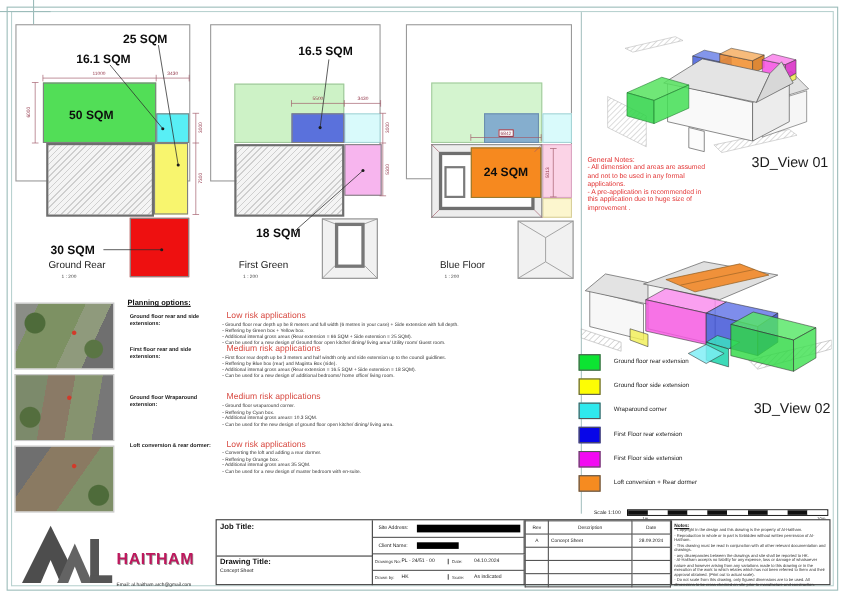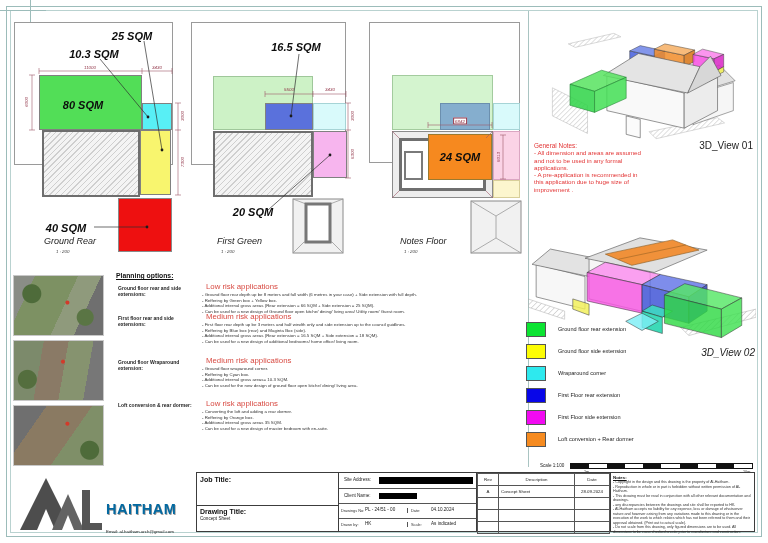--- a/index.html
+++ b/index.html
@@ -6,38 +6,38 @@
   #sheet{position:relative;width:768px;height:543px;background:#fff;overflow:hidden;
          font-family:"Liberation Sans",sans-serif;color:#222;}
   .abs{position:absolute;}
   
   .frame-outer{position:absolute;inset:6px;border:1px solid #9cbcba;pointer-events:none;}
   .frame-inner{position:absolute;inset:10px;border:1px solid #b9d2d0;pointer-events:none;}
   .corner-h{position:absolute;left:0;top:10px;width:46px;height:0;border-top:1px solid #9cbcba;}
   .corner-v{position:absolute;left:30px;top:0;width:0;height:23px;border-left:1px solid #9cbcba;}
   .vdivider{position:absolute;left:528px;top:11px;width:0;height:456px;border-left:1px solid #a9c4c2;}
   
-  .plan{position:absolute;font-style:italic;}
+  .plan{position:absolute;}
   .site{position:absolute;border:1px solid #9a9a9a;background:#fff;box-sizing:border-box;}
   .box{position:absolute;border:.5px solid #808080;box-sizing:border-box;}
   .exist{position:absolute;box-sizing:border-box;border:2.5px solid #6e6e6e;
          background:repeating-linear-gradient(135deg,#cfcfcf 0 1px,#f4f4f4 1px 4px);}
   .sqm{position:absolute;font-weight:bold;font-size:11px;color:#0d0d0d;white-space:nowrap;
        transform:translate(-50%,-50%);}
   .dim{position:absolute;font-size:4.4px;color:#93374a;white-space:nowrap;transform:translate(-50%,-50%);background:#fff0;}
   .dimv{position:absolute;font-size:4.4px;color:#93374a;white-space:nowrap;transform:translate(-50%,-50%) rotate(-90deg);}
   .dimboxed{border:.5px solid #93374a;background:#fff;padding:0 1px;}
   .ptitle{position:absolute;font-size:9px;color:#1c1c1c;white-space:nowrap;}
   .pscale{position:absolute;font-size:4.4px;color:#444;white-space:nowrap;}
   .ov{position:absolute;inset:0;pointer-events:none;}
   .ov line{stroke:#a05868;stroke-width:.6;}
   .ov line.lead{stroke:#2e2e2e;stroke-width:.7;}
   .ov circle{fill:#1c1c1c;}
   
-  .viewlabel{position:absolute;font-size:10px;color:#1c1c1c;text-align:right;width:115px;white-space:nowrap;}
+  .viewlabel{position:absolute;font-size:13px;color:#1c1c1c;text-align:right;width:115px;white-space:nowrap;}
   
   .gnotes{position:absolute;left:534px;top:142px;width:112px;color:#e23434;font-size:6.2px;line-height:7.3px;}
   .gnotes .gt{font-size:6.4px;}
   
   .lg-item{position:absolute;left:526px;height:16px;}
   .lg-swatch{position:absolute;left:0;top:0;width:20px;height:15px;border:.75px solid #555;box-sizing:border-box;}
   .lg-label{position:absolute;left:32px;top:4px;font-size:5.6px;color:#1c1c1c;white-space:nowrap;}
   
   .sb-label{position:absolute;font-size:4.6px;color:#222;}
   .sbar{position:absolute;display:flex;border:.75px solid #111;box-sizing:border-box;height:6px;}
@@ -60,21 +60,21 @@
   .tb-sub{font-size:4.6px;color:#222;padding:1px 0 0 3px;}
   .tb-tiny{font-size:3.9px;color:#333;}
   .redact{position:absolute;background:#000;}
   .revtbl{position:absolute;width:100%;height:100%;border-collapse:collapse;table-layout:fixed;}
   .revtbl th,.revtbl td{border:.6px solid #555;font-size:4.4px;font-weight:normal;color:#222;
        text-align:center;padding:0;height:11px;overflow:hidden;}
   .notesbox{position:absolute;left:0;top:0;right:0;bottom:0;padding:2px 2px;}
   .notesbox .nt{font-size:4.4px;font-weight:bold;text-decoration:underline;color:#111;}
   .notesbox .nl{font-size:3.7px;line-height:4.5px;color:#333;}
   
-  .brandword{position:absolute;left:106px;top:501px;font-size:14.5px;font-weight:bold;color:#0369a1;
+  .brandword{position:absolute;left:106px;top:501px;font-size:14.5px;font-weight:bold;color:#be185d;
              letter-spacing:.5px;text-shadow:.7px .7px 0 #9a9a9a;}
   .email{position:absolute;left:106px;top:529px;font-size:4.4px;color:#222;}
 </style>
 </head>
 <body>
 
 <div id="sheet">
 
   <div class="frame-outer"></div>
   <div class="frame-inner"></div>
@@ -104,23 +104,23 @@
       <line x1="164" y1="108" x2="164" y2="173"></line>
         <line x1="161" y1="173" x2="167" y2="173"></line>
       <line class="lead" x1="86" y1="37" x2="134" y2="95"></line>
         <circle cx="134" cy="95" r="1.4"></circle>
       <line class="lead" x1="130" y1="19" x2="148" y2="128"></line>
         <circle cx="148" cy="128" r="1.4"></circle>
       <line class="lead" x1="80" y1="205" x2="133" y2="205"></line>
         <circle cx="133" cy="205" r="1.4"></circle>
     </svg>
     <span class="sqm" style="left:118px;top:14px;">25 SQM</span>
-    <span class="sqm" style="left:80px;top:32px;">10.3 SQM</span>
-    <span class="sqm" style="left:69px;top:83px;">80 SQM</span>
-    <span class="sqm" style="left:52px;top:206px;">40 SQM</span>
+    <span class="sqm" style="left:80px;top:32px;">16.1 SQM</span>
+    <span class="sqm" style="left:69px;top:83px;">50 SQM</span>
+    <span class="sqm" style="left:52px;top:206px;">30 SQM</span>
     <span class="dim" style="left:76px;top:45px;">11000</span>
     <span class="dim" style="left:143px;top:45px;">3430</span>
     <span class="dimv" style="left:12px;top:80px;">6000</span>
     <span class="dimv" style="left:168px;top:94px;">3000</span>
     <span class="dimv" style="left:168px;top:140px;">7300</span>
     <span class="ptitle" style="left:30px;top:214px;">Ground Rear</span>
     <span class="pscale" style="left:42px;top:227px;">1 : 200</span>
   </div>
 
   <div class="plan" style="left:191px;top:22px;width:168px;height:234px;">
@@ -151,21 +151,21 @@
         <line x1="154" y1="81" x2="160" y2="81"></line>
         <line x1="154" y1="108" x2="160" y2="108"></line>
       <line x1="157" y1="108" x2="157" y2="156"></line>
         <line x1="154" y1="156" x2="160" y2="156"></line>
       <line class="lead" x1="108" y1="32" x2="100" y2="94"></line>
         <circle cx="100" cy="94" r="1.4"></circle>
       <line class="lead" x1="77" y1="188" x2="139" y2="133"></line>
         <circle cx="139" cy="133" r="1.4"></circle>
     </svg>
     <span class="sqm" style="left:105px;top:25px;">16.5 SQM</span>
-    <span class="sqm" style="left:62px;top:190px;">20 SQM</span>
+    <span class="sqm" style="left:62px;top:190px;">18 SQM</span>
     <span class="dim" style="left:98px;top:67px;">5500</span>
     <span class="dim" style="left:139px;top:67px;">3430</span>
     <span class="dimv" style="left:161px;top:94px;">3000</span>
     <span class="dimv" style="left:161px;top:132px;">5300</span>
     <span class="ptitle" style="left:26px;top:214px;">First Green</span>
     <span class="pscale" style="left:30px;top:227px;">1 : 200</span>
   </div>
 
   <div class="plan" style="left:369px;top:22px;width:158px;height:234px;">
     <div class="site" style="left:0;top:0;width:151px;height:141px;"></div>
@@ -198,21 +198,21 @@
       <g stroke="#8a8a8a" stroke-width=".7">
         <line x1="23" y1="109" x2="30" y2="116"></line>
           <line x1="124" y1="109" x2="117" y2="116"></line>
         <line x1="23" y1="176" x2="30" y2="169"></line>
           <line x1="124" y1="176" x2="117" y2="169"></line>
       </g>
     </svg>
     <span class="sqm" style="left:91px;top:135px;">24 SQM</span>
     <span class="dim dimboxed" style="left:91px;top:99px;">6842</span>
     <span class="dimv" style="left:129px;top:135px;">5013</span>
-    <span class="ptitle" style="left:31px;top:214px;">Notes Floor</span>
+    <span class="ptitle" style="left:31px;top:214px;">Blue Floor</span>
     <span class="pscale" style="left:35px;top:227px;">1 : 200</span>
   </div>
 
   <svg class="abs" style="left:531px;top:14px;" width="222" height="130" viewBox="0 0 220 148">
     <defs>
       <pattern id="h1" width="4" height="4" patternUnits="userSpaceOnUse" patternTransform="rotate(45)">
         <line x1="0" y1="0" x2="0" y2="4" stroke="#b8b8b8" stroke-width="1"></line>
       </pattern>
     </defs>
     <polygon points="26,34 78,22 86,26 34,38" fill="url(#h1)" stroke="#ababab" stroke-width=".5"></polygon>
@@ -279,21 +279,21 @@
       <polygon points="158,94 158,120 176,108 176,82" fill="#2b3cc0"></polygon>
       <polygon points="44,96 44,106 60,112 60,101" fill="#f2ef55"></polygon>
       <polygon points="112,108 122,102 142,108 132,114" fill="#3be3c0"></polygon>
       <polygon points="112,108 112,124 132,130 132,114" fill="#12d2a8"></polygon>
       <polygon points="96,118 112,110 128,118 112,127" fill="#7deef5"></polygon>
       <polygon points="134,92 154,81 210,95 190,106" fill="#55e765"></polygon>
       <polygon points="134,92 134,120 190,134 190,106" fill="#2fd944"></polygon>
       <polygon points="190,106 190,134 210,122 210,95" fill="#3fe052"></polygon>
     </g>
   </svg>
-  <div class="viewlabel" style="left:640px;top:347px;font-style:italic;">3D_View 02</div>
+  <div class="viewlabel" style="left:640px;top:363px;">3D_View 02</div>
 
   <div class="lg-item" style="top:322px;">
     <span class="lg-swatch" style="background: rgb(12, 228, 50);"></span>
     <span class="lg-label">Ground floor rear extension</span>
   </div>
   <div class="lg-item" style="top:344px;">
     <span class="lg-swatch" style="background: rgb(253, 253, 4);"></span>
     <span class="lg-label">Ground floor side extension</span>
   </div>
   <div class="lg-item" style="top:366px;">

